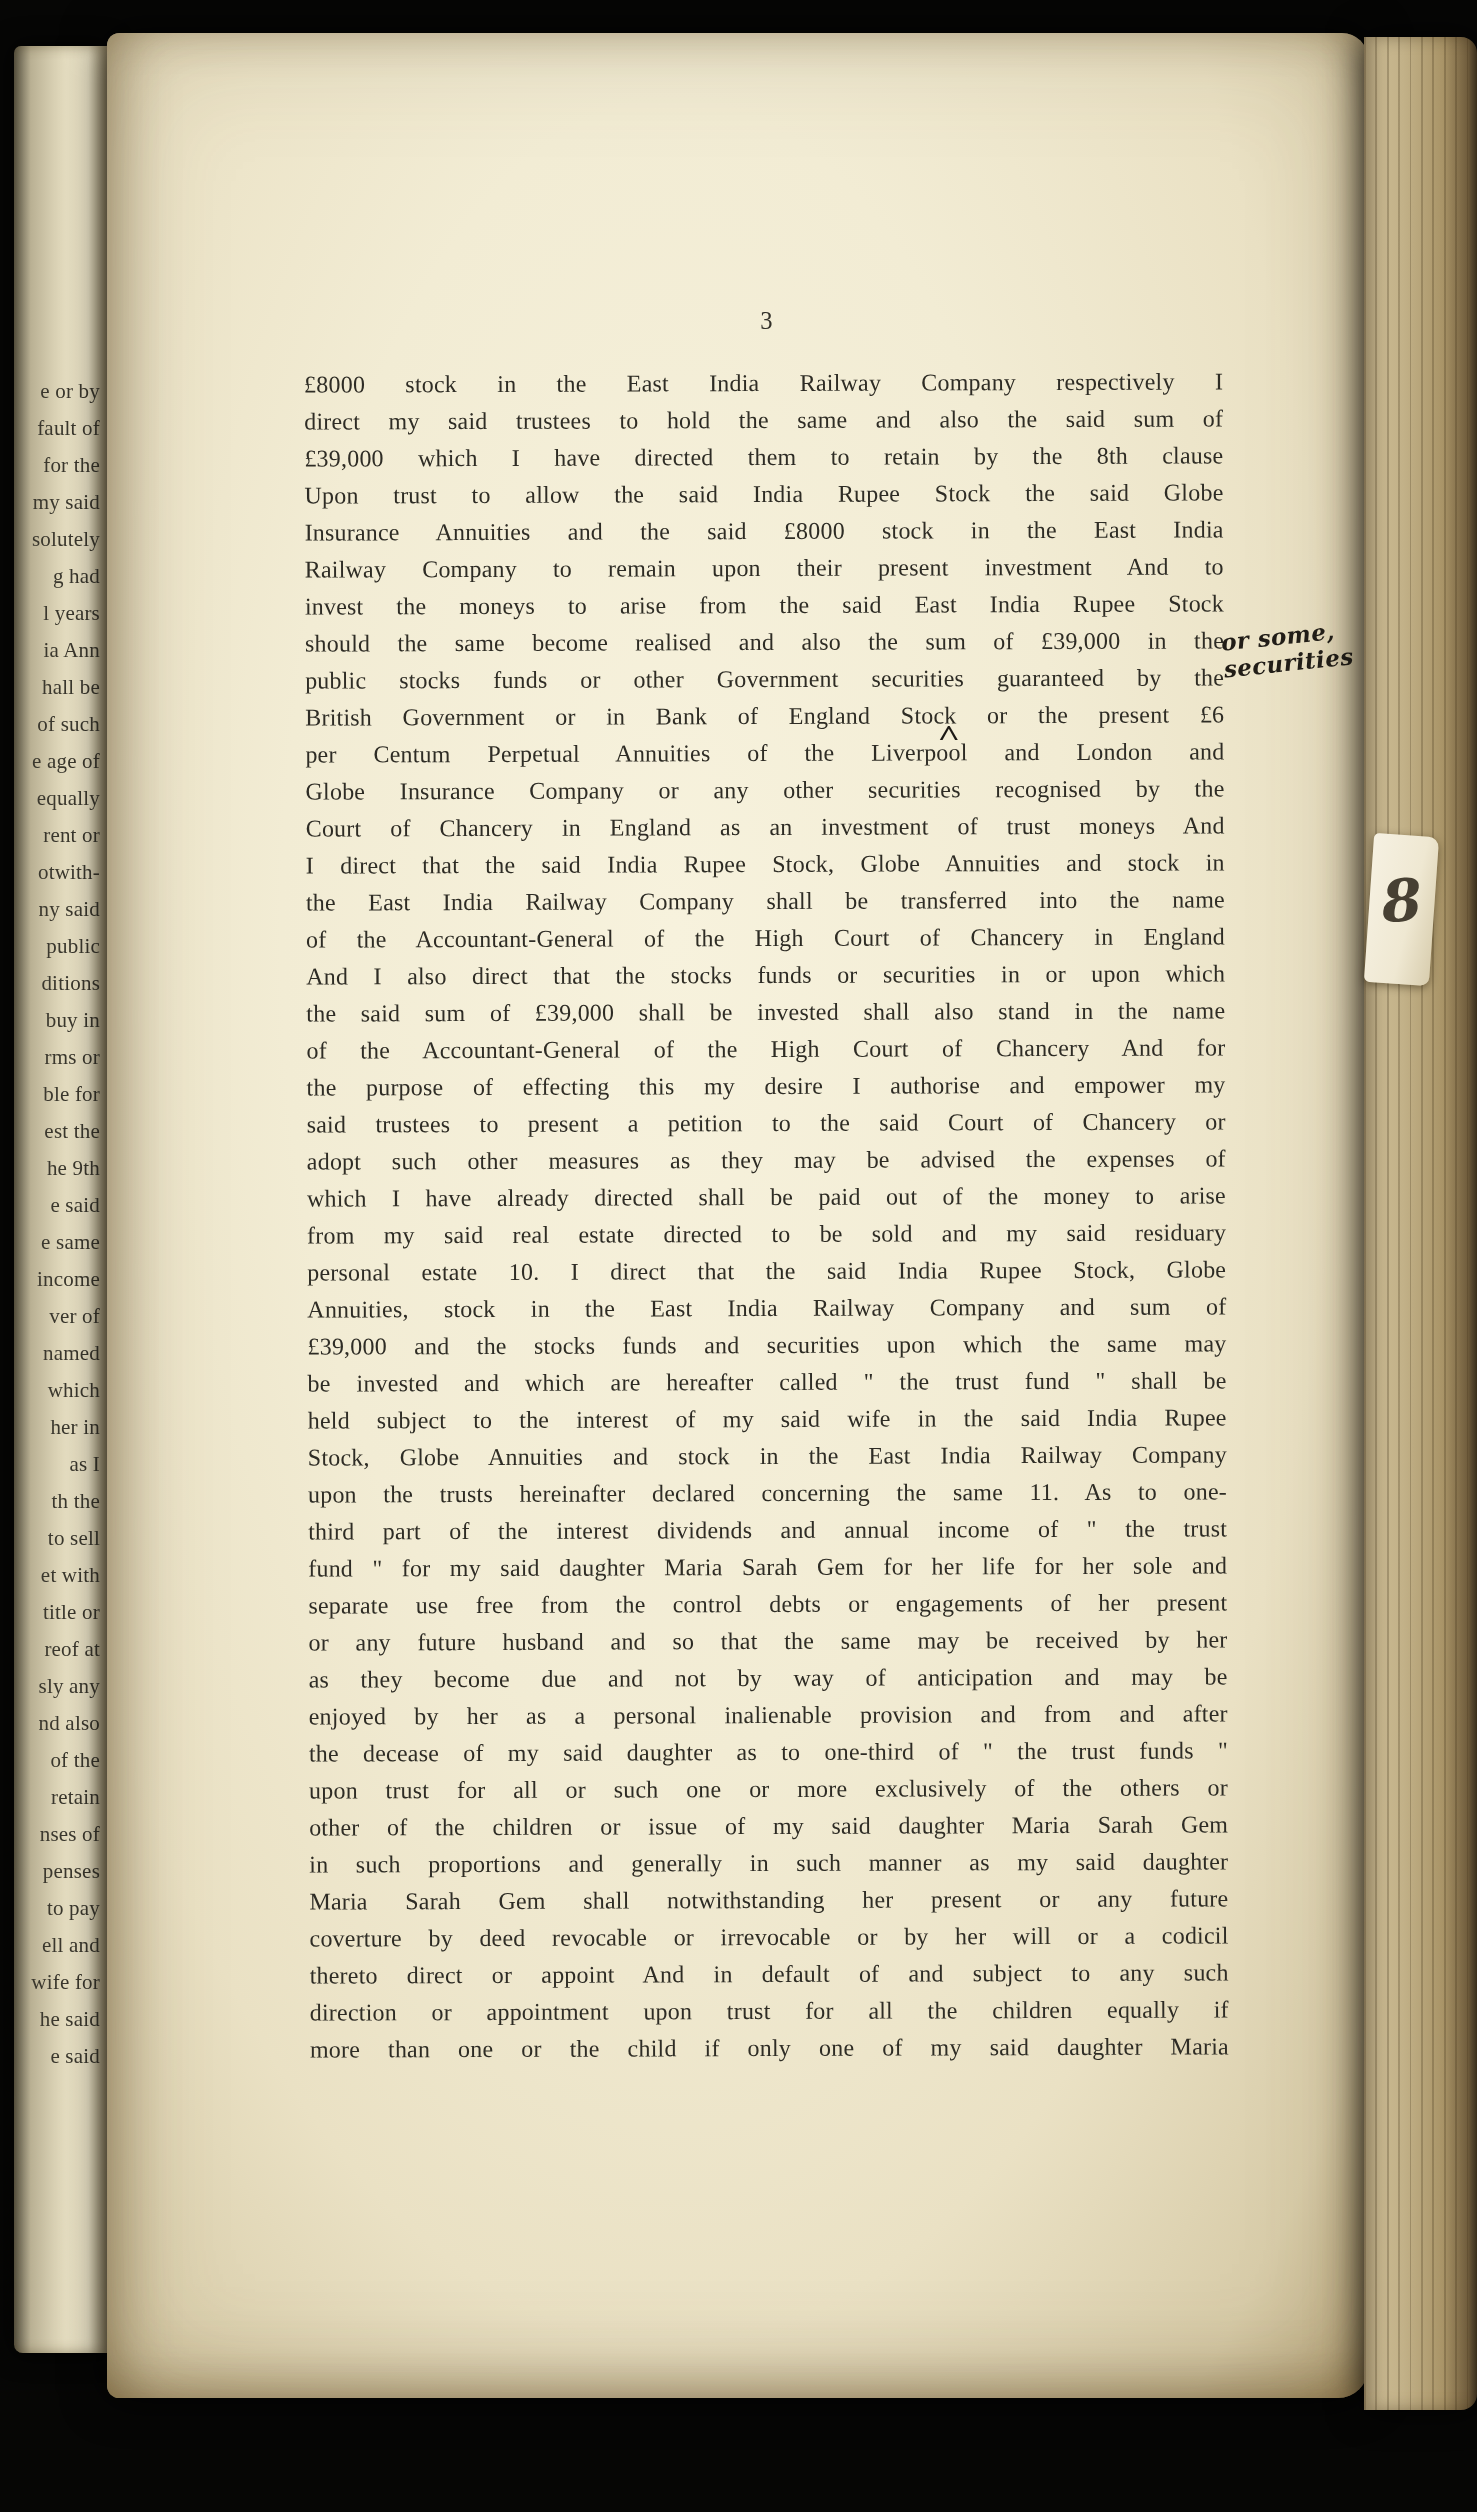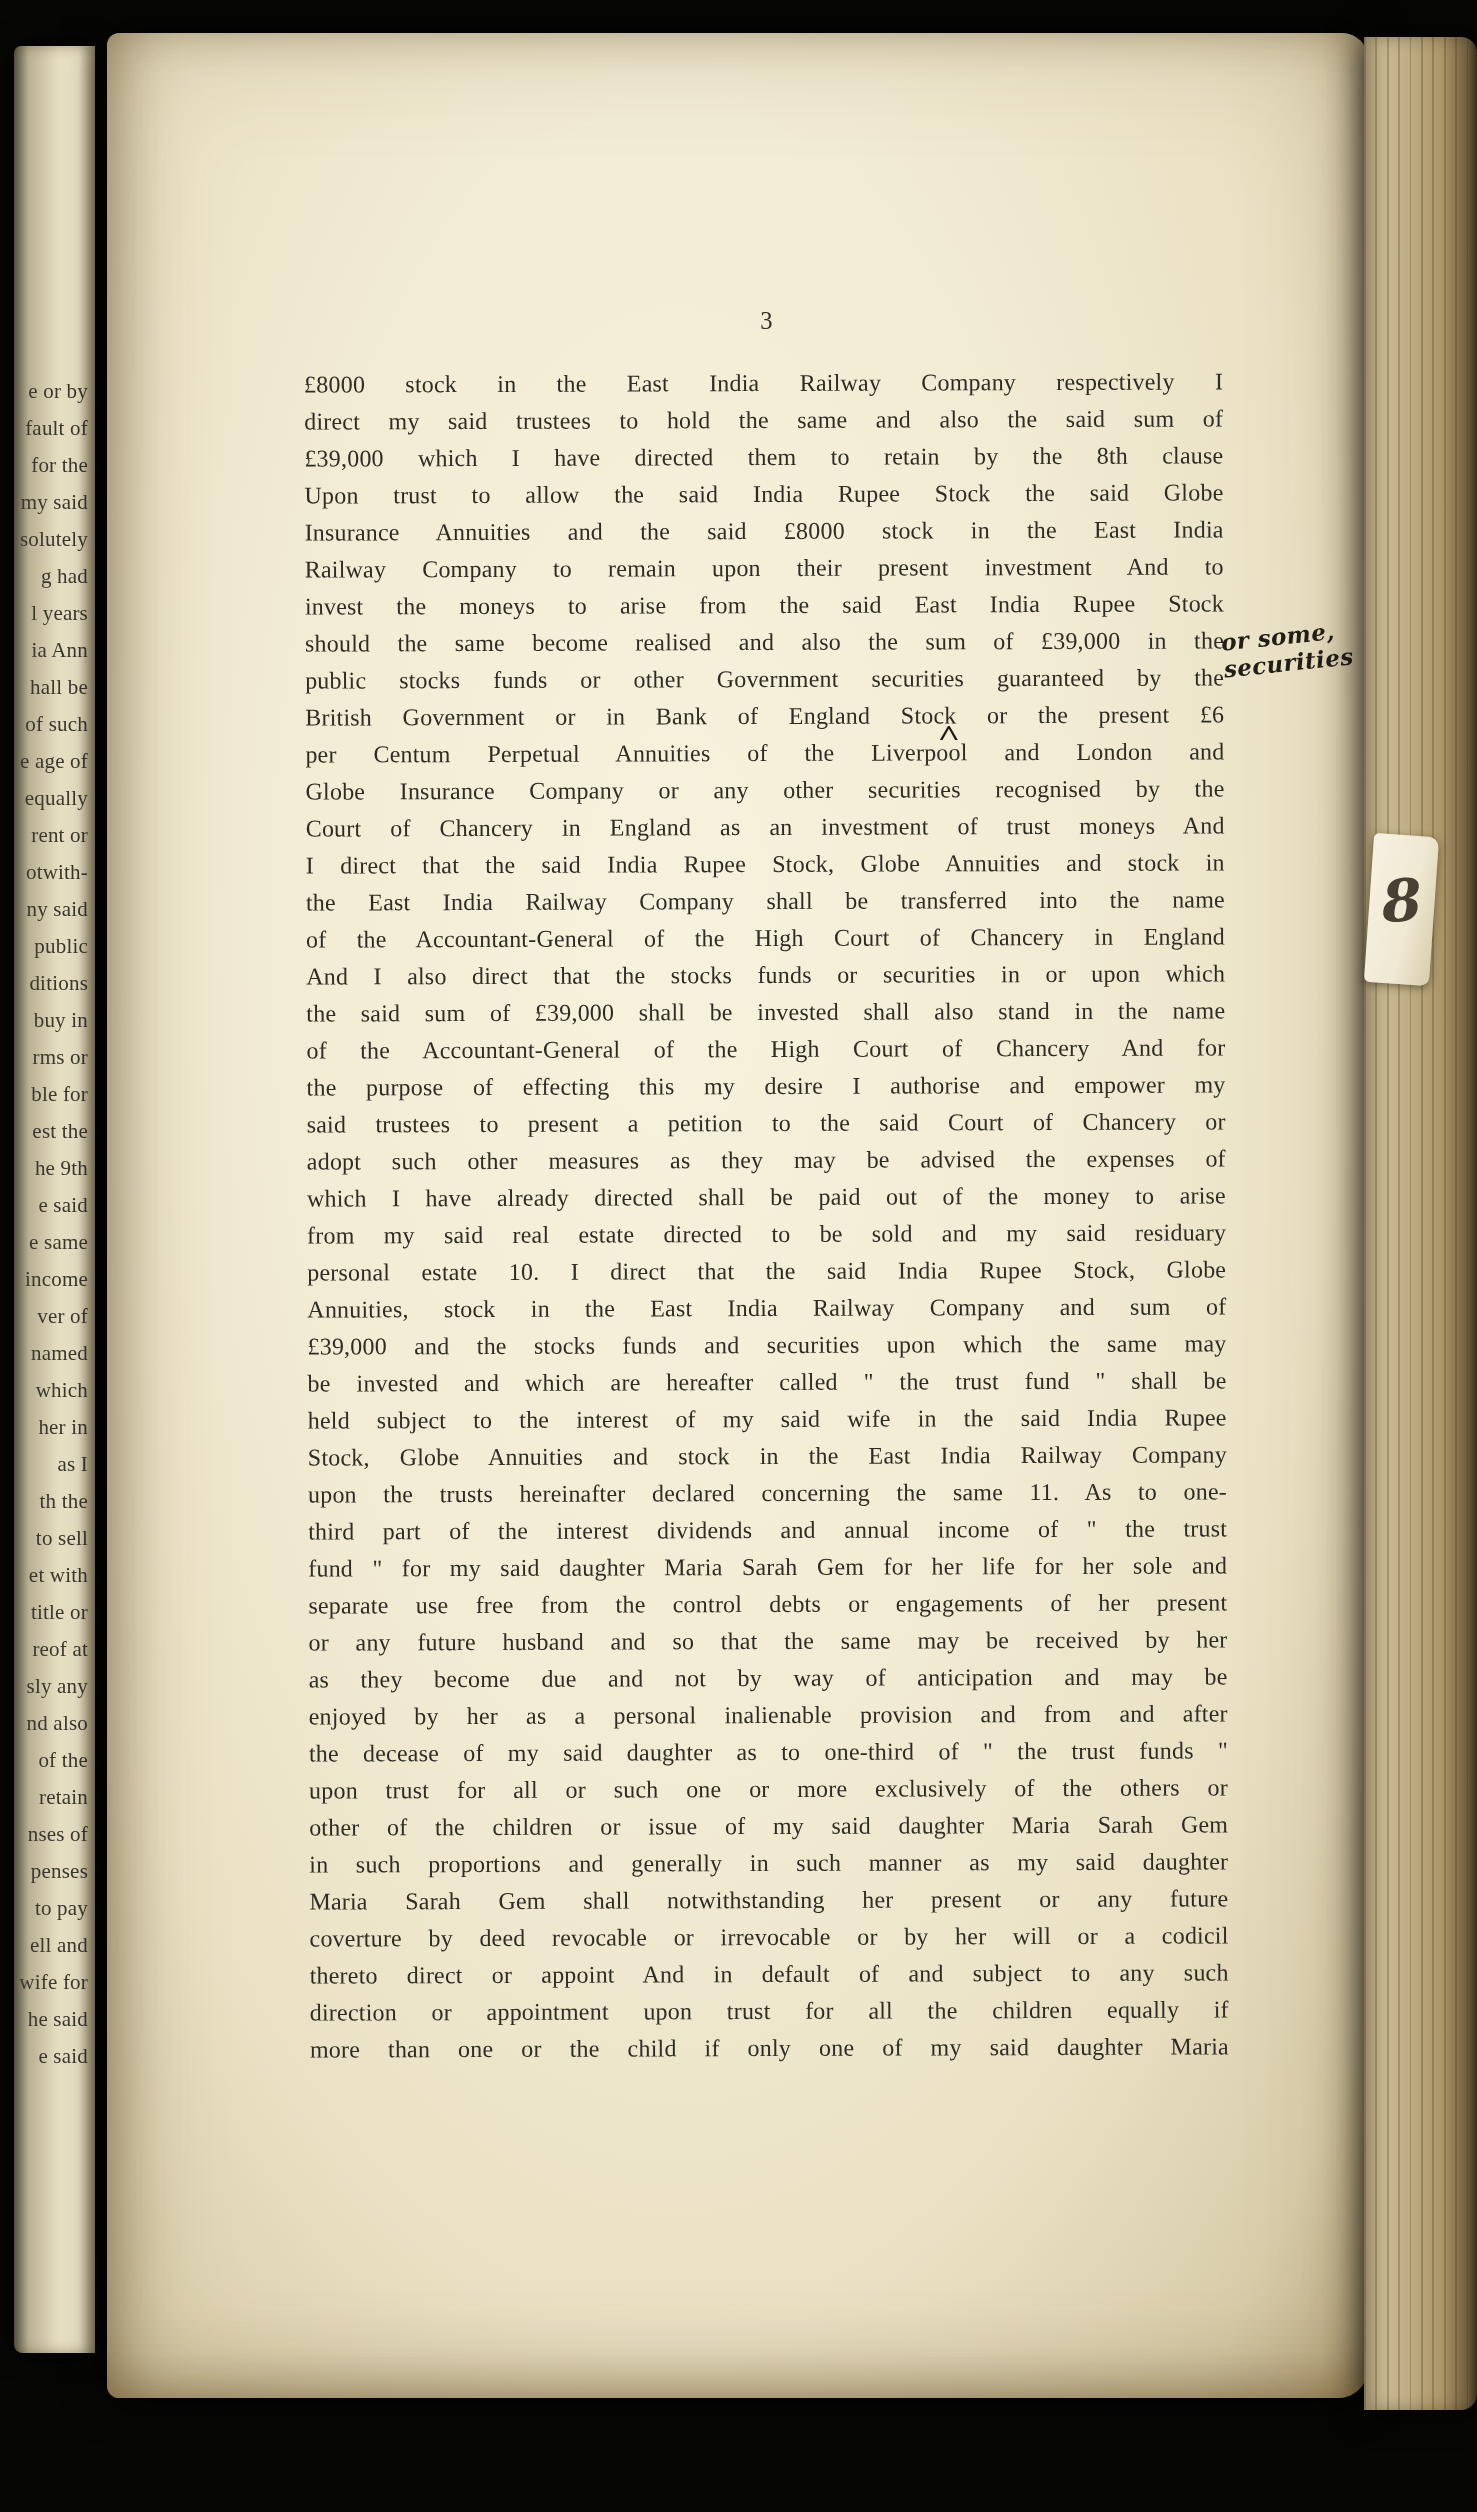--- a/index.html
+++ b/index.html
@@ -7,21 +7,21 @@
     width:1478px;height:2512px;
     background:#060605;
     overflow:hidden;
     position:relative;
     font-family:"Liberation Serif", serif;
   }
   .scene{position:absolute;inset:0;}
 
   
   .left-page{
-    position:absolute;left:14px;top:46px;width:81px;height:2307px;
+    position:absolute;left:14px;top:46px;width:93px;height:2307px;
     background:linear-gradient(90deg,#55503f 0%,#b9b093 18%,#e7dfc2 55%,#efe7ca 80%,#c3b794 100%);
     border-radius:7px 0 0 8.8px;
     box-shadow:inset -5.3px 0 12.3px rgba(70,55,25,.45), 0 0 26px rgba(0,0,0,.9);
   }
   .left-frag{
     position:absolute;right:7px;top:327px;width:84px;
     text-align:right;
     font-size:21px;line-height:37px;
     color:#3b382e;
     white-space:pre-line;

